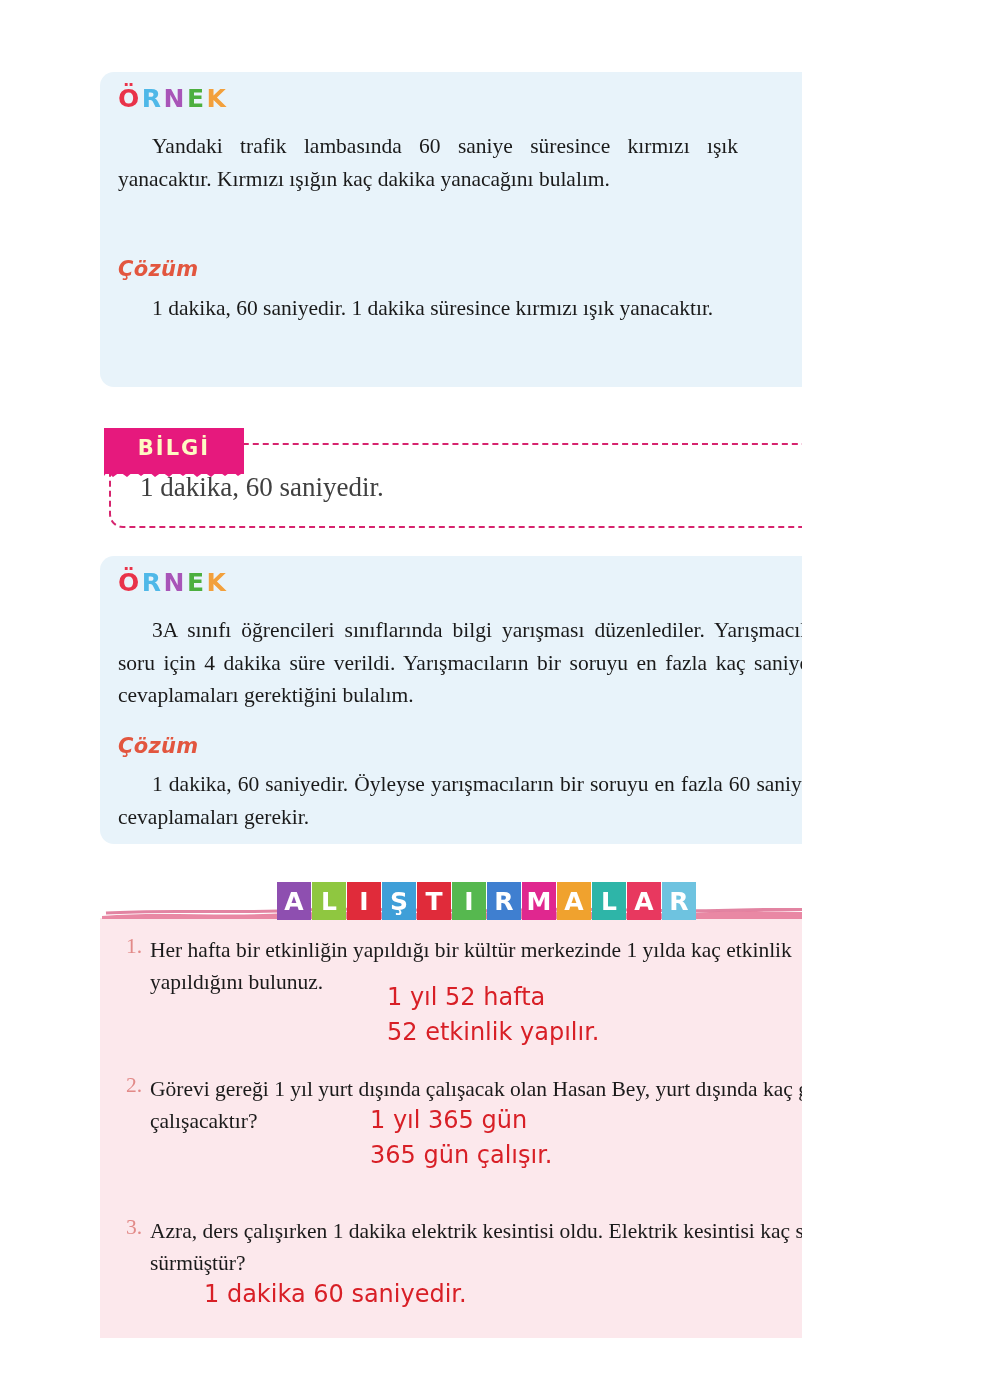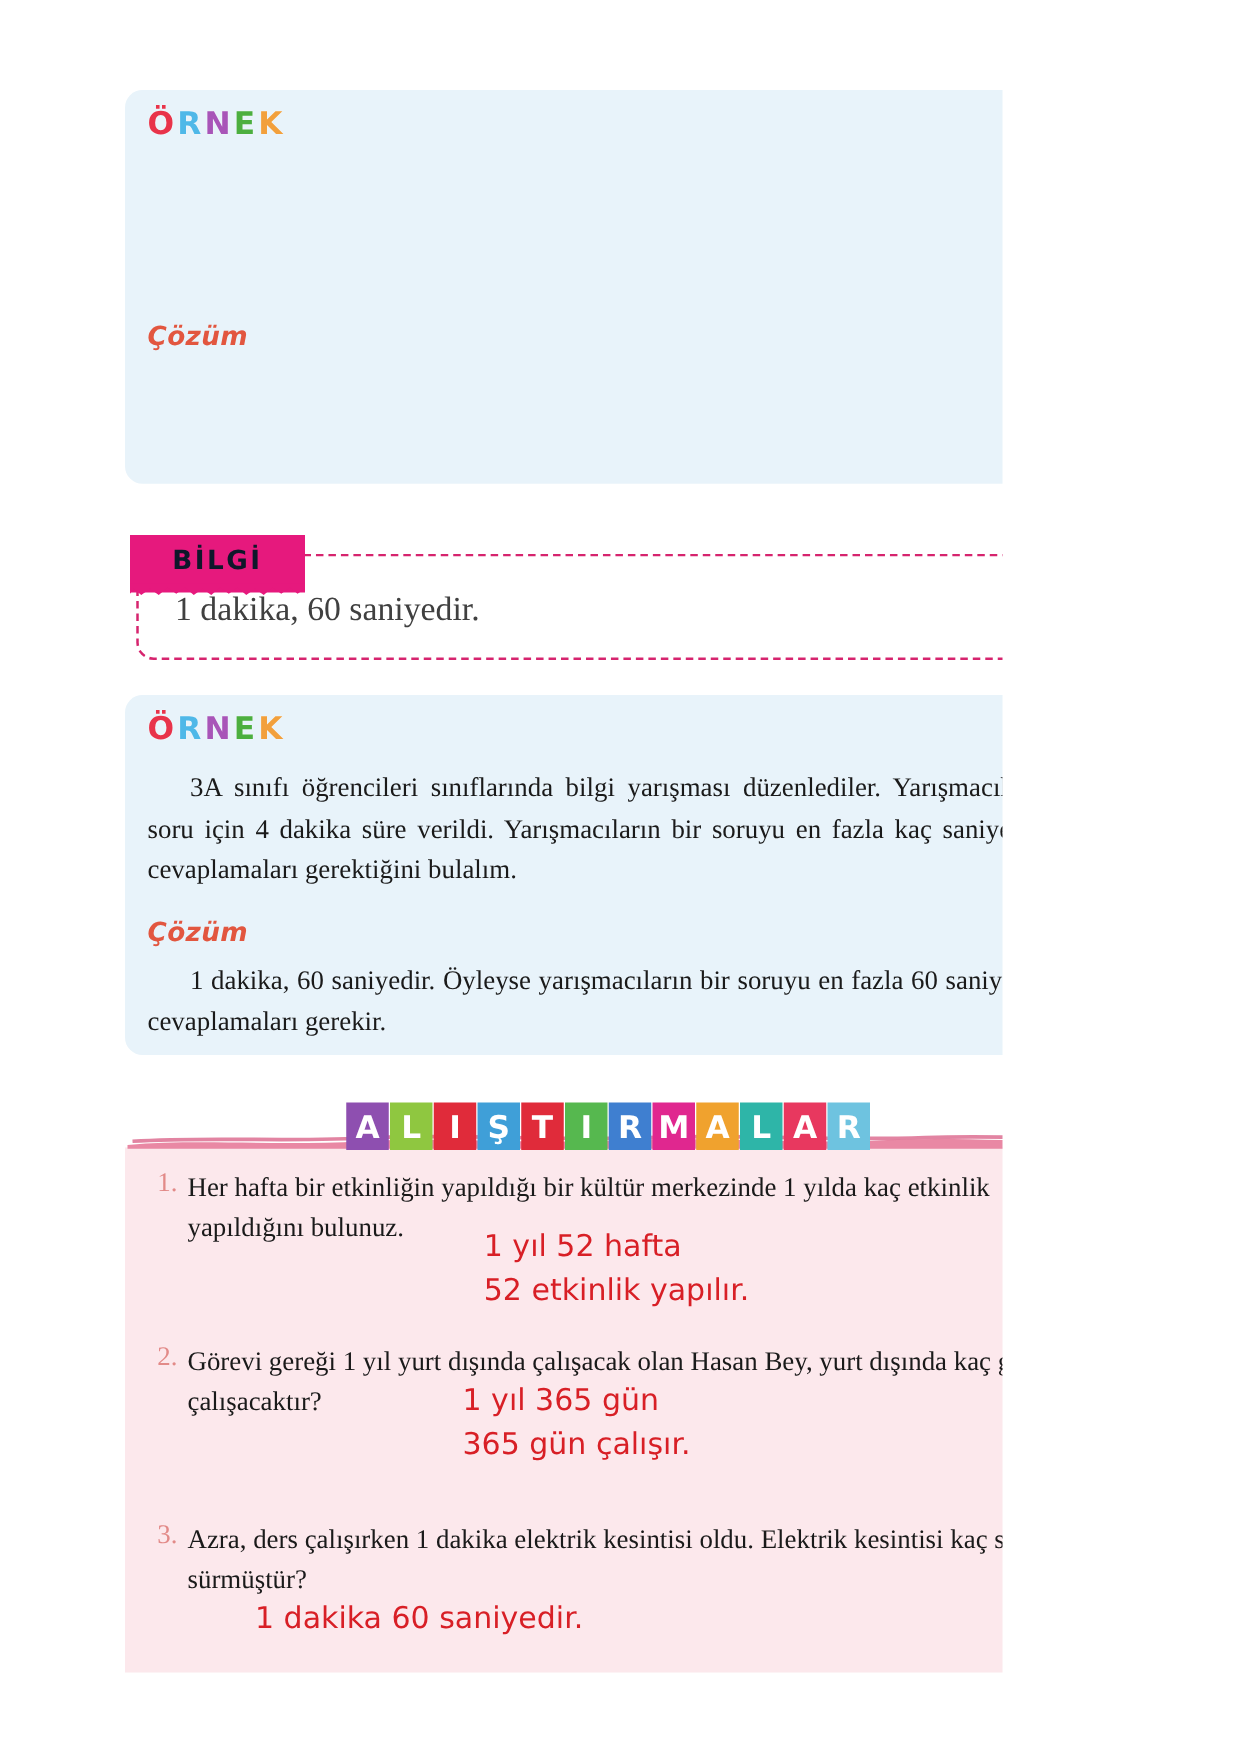--- a/index.html
+++ b/index.html
@@ -79,21 +79,21 @@
     left: 0px; top: 0px;
     width: 140px; height: 46px;
     background: #e6197d;
     z-index: 3;
   }
   .bilgi-banner-label {
     position: absolute;
     left: 0; top: 0; width: 140px; height: 40px;
     line-height: 40px;
     text-align: center;
-    color: #0f172a;
+    color: #fef9c3;
     font-family: "DejaVu Sans", sans-serif;
     font-weight: bold;
     font-size: 21px;
     letter-spacing: 2px;
   }
   .bilgi-torn { position: absolute; left: 0; top: 38px; width: 140px; height: 12px; z-index: 4; }
   .bilgi-text {
     position: absolute;
     left: 36px; top: 44px;
     font-family: "Liberation Serif", serif;
@@ -166,23 +166,25 @@
   }
 </style>
 </head>
 <body>
 
 <div class="page">
 
   <div class="example-box" id="example-1">
     <div class="ornek-heading" id="ornek-heading-1"><span style="color: rgb(232, 51, 74);">Ö</span><span style="color: rgb(79, 184, 232);">R</span><span style="color: rgb(168, 85, 184);">N</span><span style="color: rgb(76, 175, 63);">E</span><span style="color: rgb(242, 160, 60);">K</span></div>
 
+    <div class="body-text" style="left:18px; top:58px; width:620px;">Yandaki trafik lambasında 60 saniye süresince kırmızı ışık yanacaktır. Kırmızı ışığın kaç dakika yanacağını bulalım.</div>
 
     <div class="cozum-heading" style="left:18px; top:185px;">Çözüm</div>
 
+    <div class="body-text" style="left:18px; top:220px; width:620px;">1 dakika, 60 saniyedir. 1 dakika süresince kırmızı ışık yanacaktır.</div>
 
     <div class="traffic-light">
       <svg width="145" height="280" viewBox="0 0 145 280" xmlns="http://www.w3.org/2000/svg">
         <defs>
           <linearGradient id="housingGrad" x1="0" y1="0" x2="1" y2="0">
             <stop offset="0%" stop-color="#3c3937"></stop>
             <stop offset="45%" stop-color="#4f4b49"></stop>
             <stop offset="100%" stop-color="#3a3735"></stop>
           </linearGradient>
           <linearGradient id="visorGrad" x1="0" y1="0" x2="1" y2="0">

